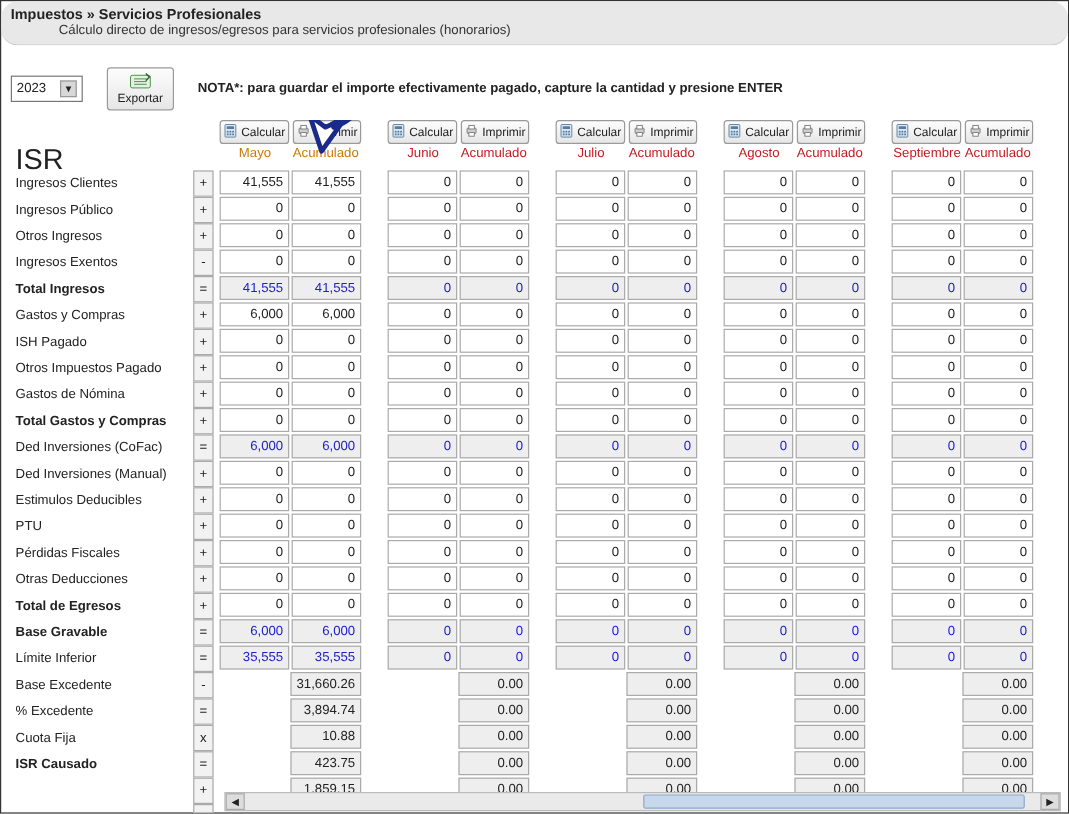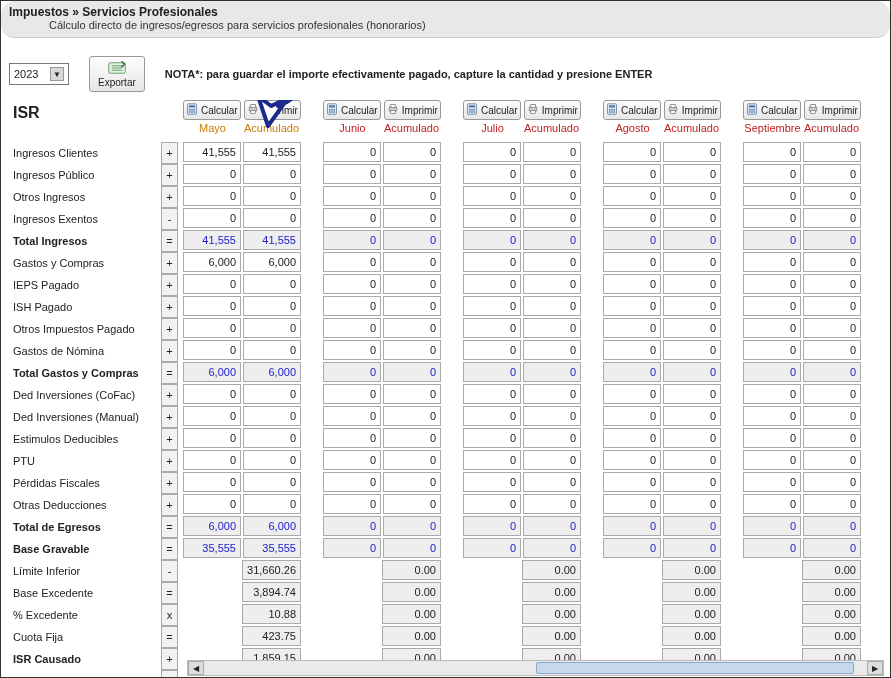--- a/index.html
+++ b/index.html
@@ -93,23 +93,23 @@
     width: 70px;
     height: 80px;
     z-index: 50;
     pointer-events: none;
   }
 
   
   .isr-title {
     position: absolute;
     left: 6px;
-    top: 4px;
-    font-size: 16px;
-    font-weight: bold;
+    top: 20px;
+    font-size: 24px;
+    font-weight: normal;
   }
 
   .row-labels {
     position: absolute;
     left: 6px;
     top: 42px;
     width: 146px;
   }
   .row-labels .rlabel {
     height: 22px;
@@ -259,21 +259,20 @@
 
     <div class="grid-wrap" id="grid-wrap">
       <div class="isr-title">ISR</div>
     <div class="row-labels">
           <div class="rlabel">Ingresos Clientes</div>
           <div class="rlabel">Ingresos Público</div>
           <div class="rlabel">Otros Ingresos</div>
           <div class="rlabel">Ingresos Exentos</div>
           <div class="rlabel bold">Total Ingresos</div>
           <div class="rlabel">Gastos y Compras</div>
-          <div class="rlabel">IEPS Pagado</div>
           <div class="rlabel">ISH Pagado</div>
           <div class="rlabel">Otros Impuestos Pagado</div>
           <div class="rlabel">Gastos de Nómina</div>
           <div class="rlabel bold">Total Gastos y Compras</div>
           <div class="rlabel">Ded Inversiones (CoFac)</div>
           <div class="rlabel">Ded Inversiones (Manual)</div>
           <div class="rlabel">Estimulos Deducibles</div>
           <div class="rlabel">PTU</div>
           <div class="rlabel">Pérdidas Fiscales</div>
           <div class="rlabel">Otras Deducciones</div>

